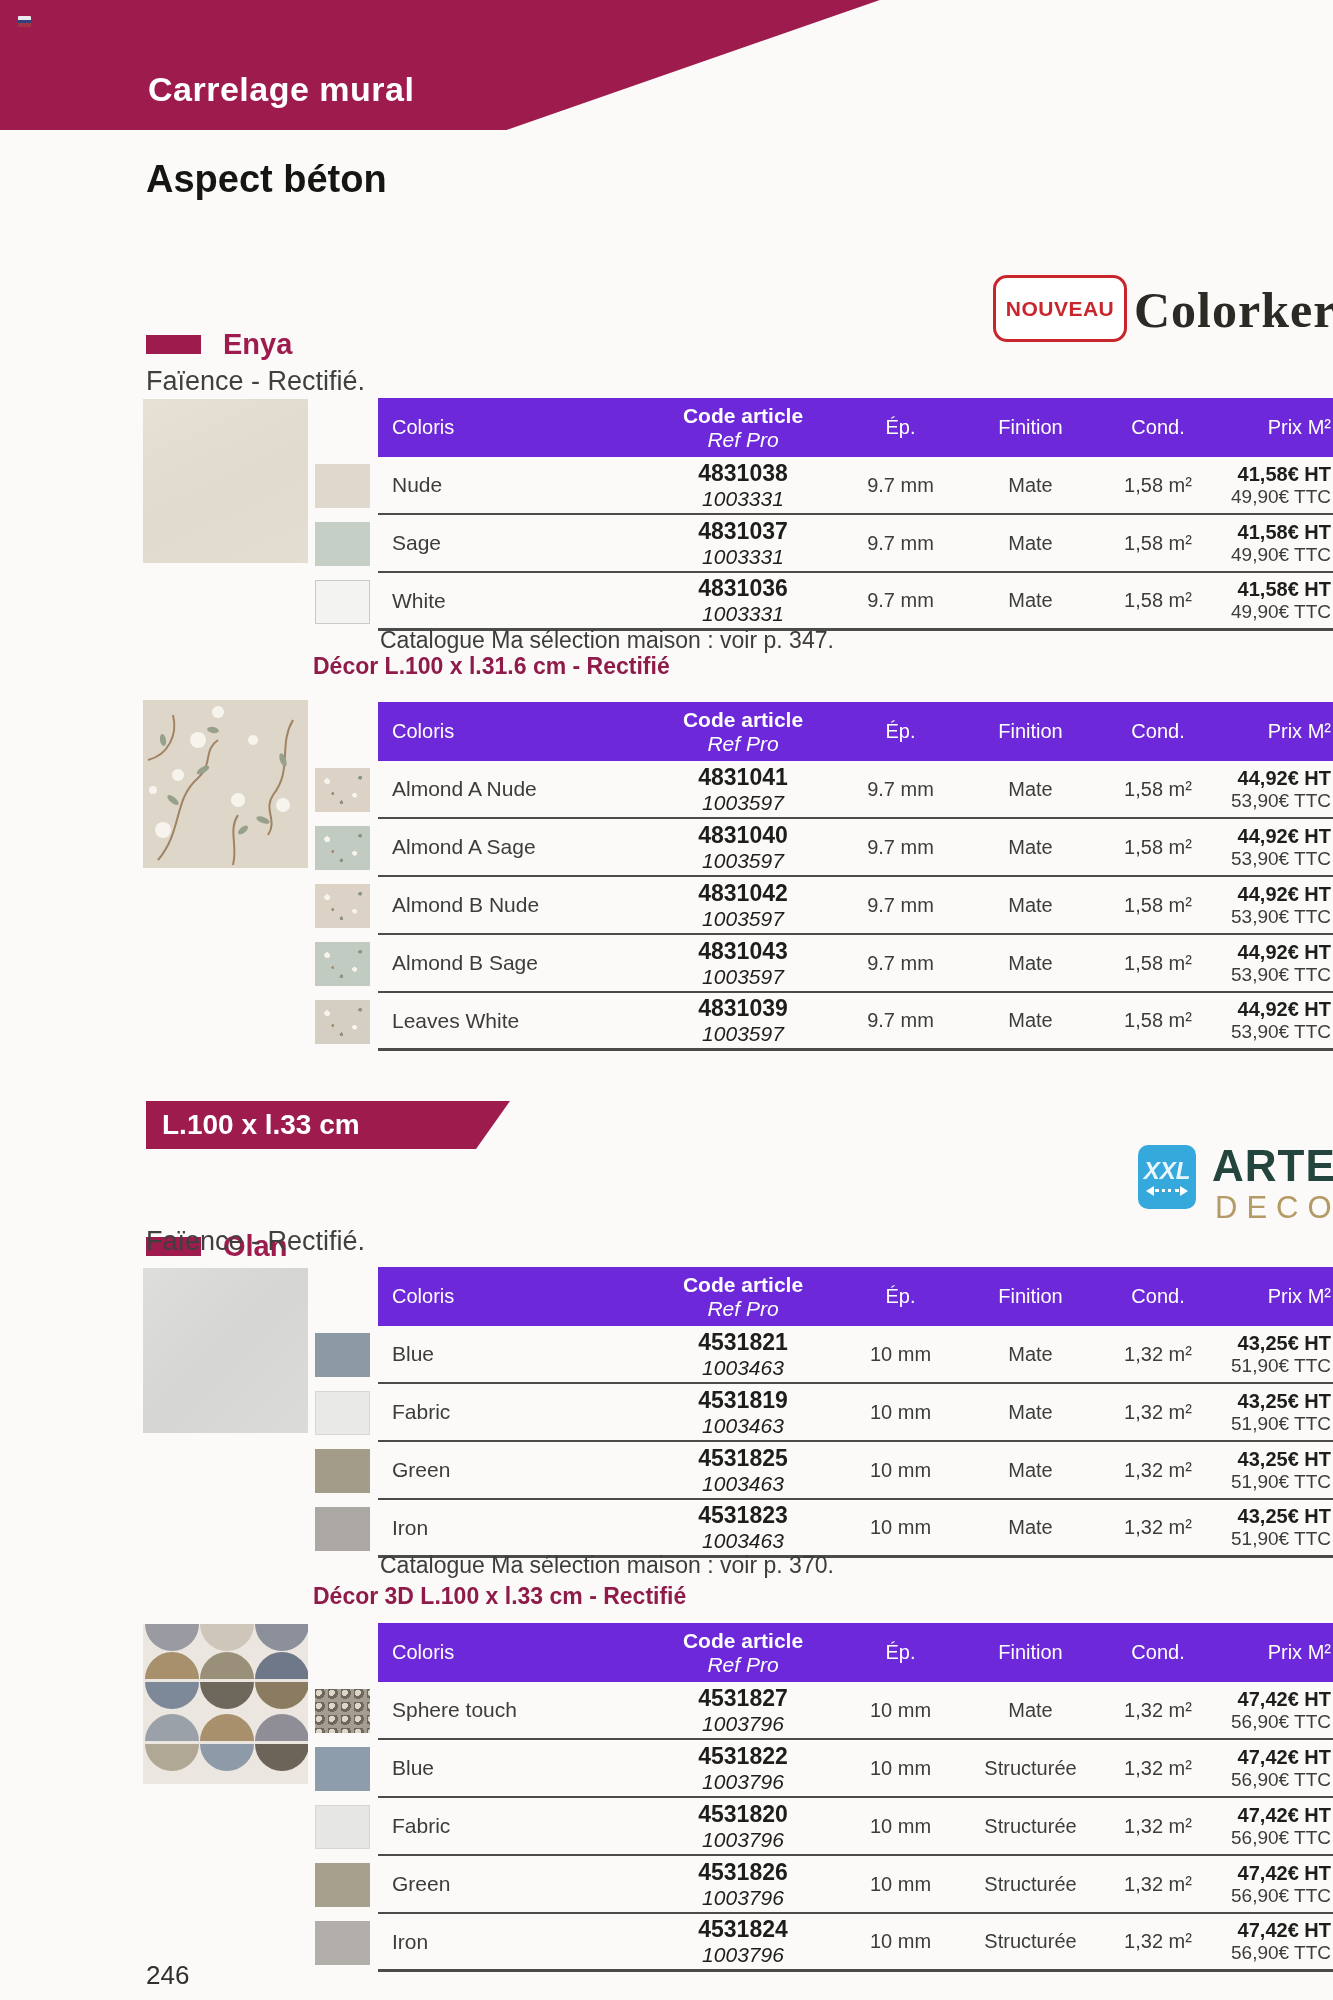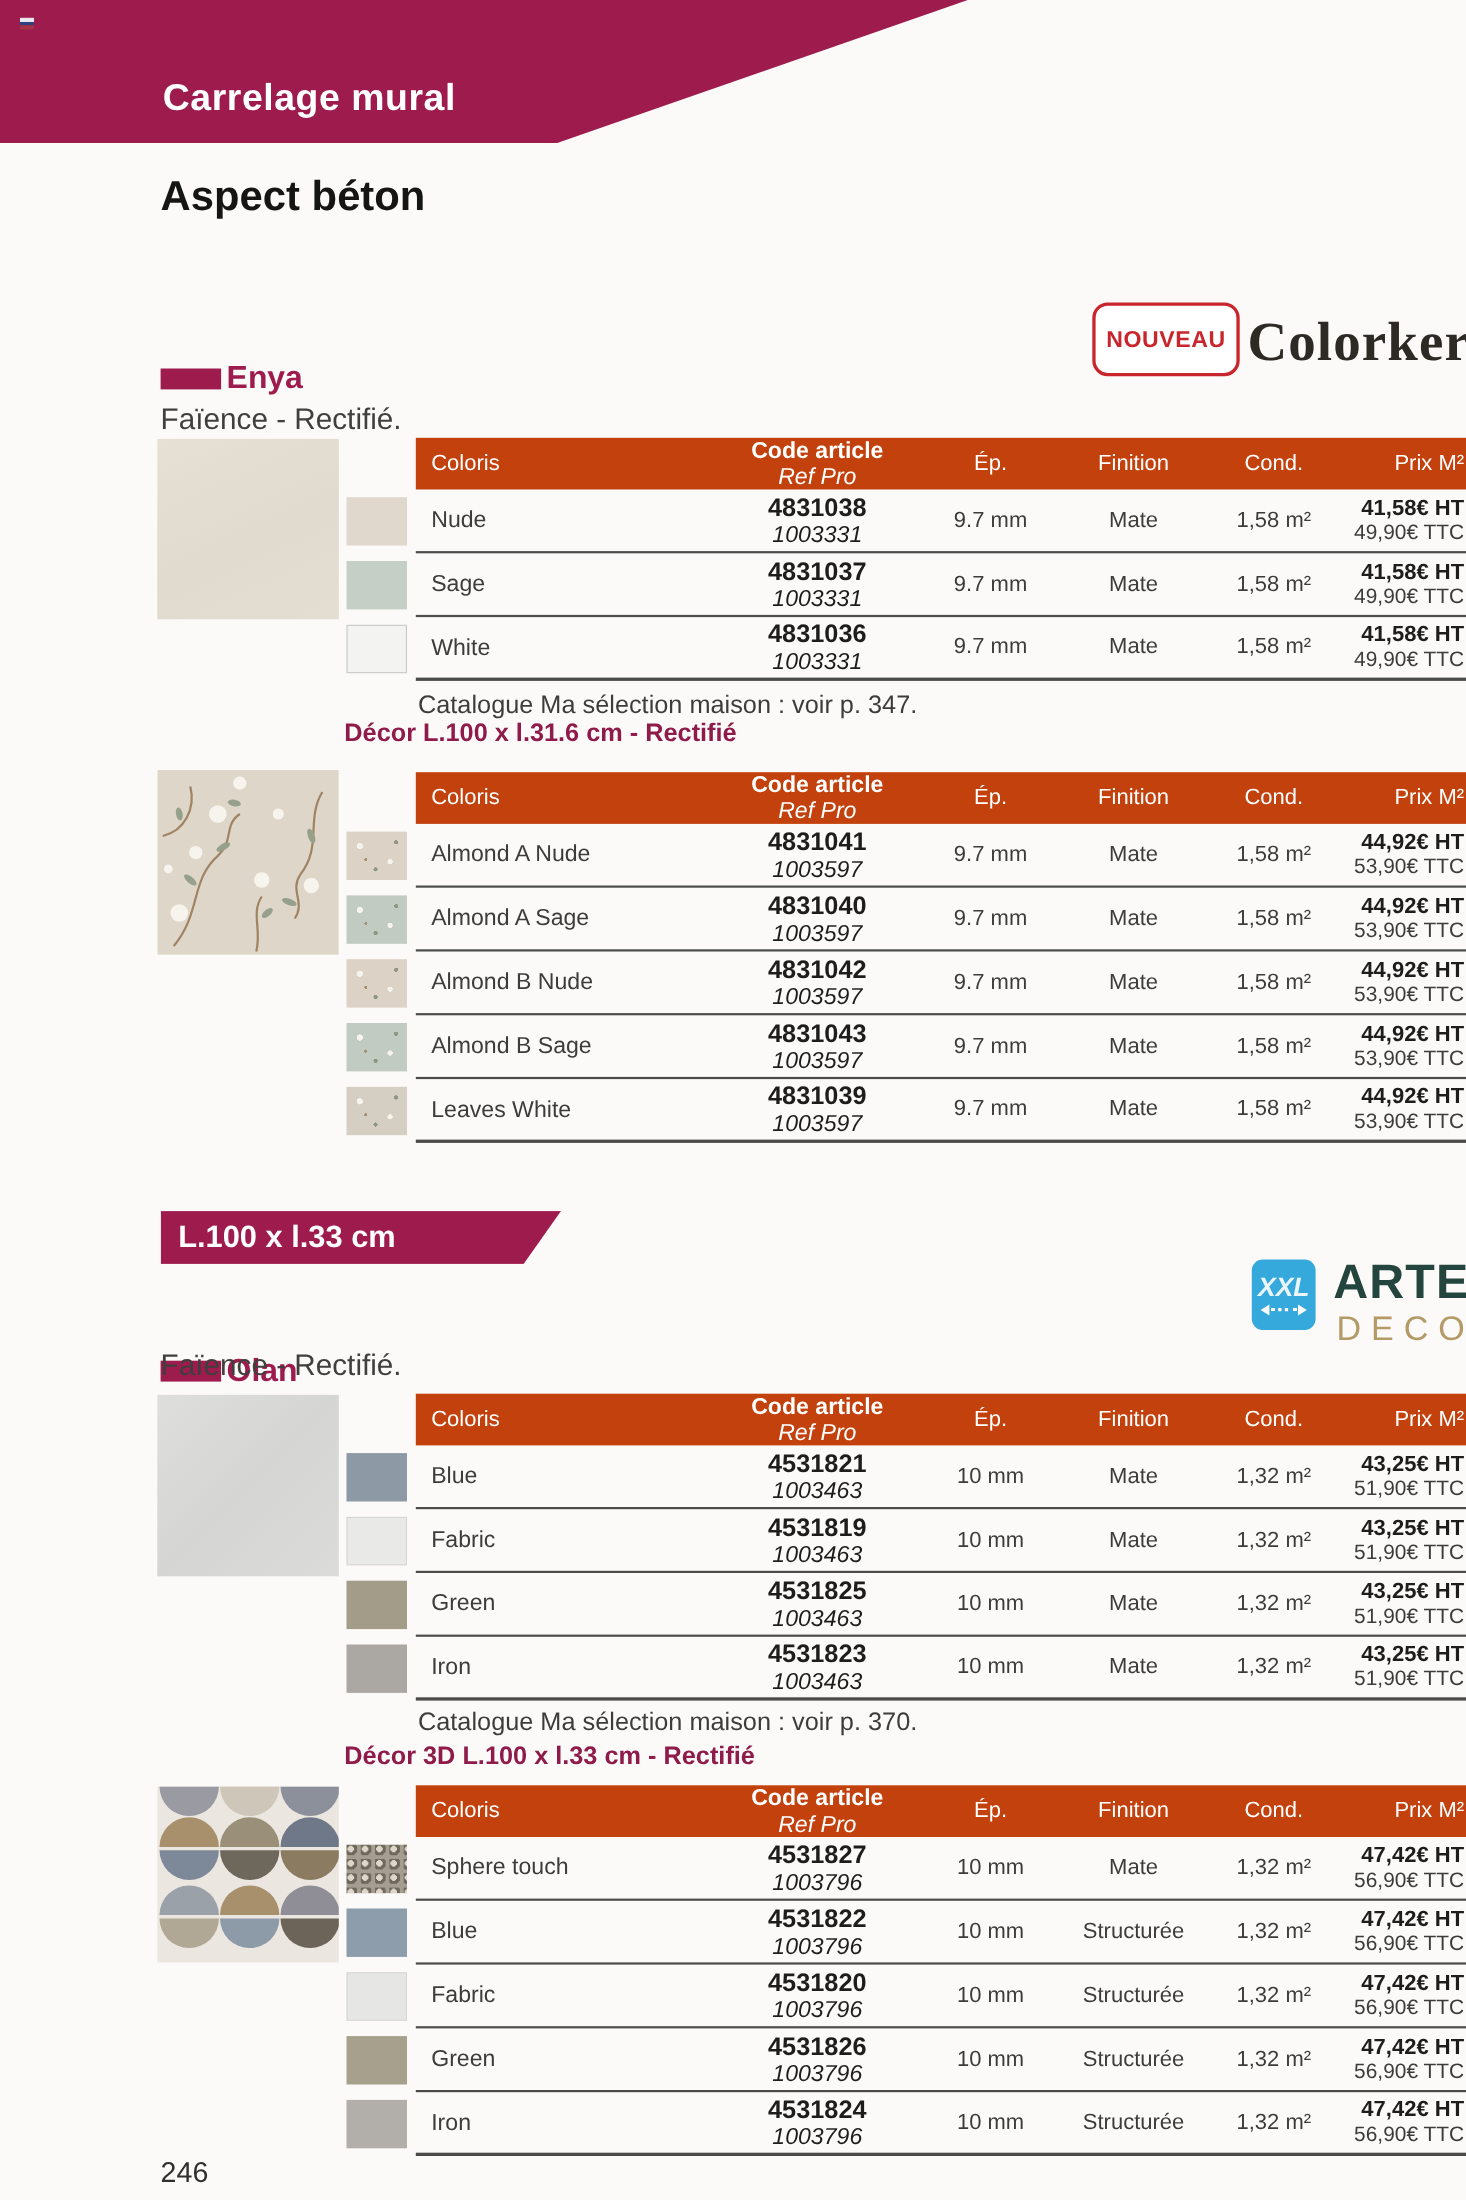--- a/index.html
+++ b/index.html
@@ -35,42 +35,42 @@
            display:flex;flex-direction:column;align-items:center;justify-content:center;gap:3px;}
   .xxl-text{color:#eaf6fd;font-weight:bold;font-style:italic;font-size:24px;line-height:1;}
   .xxl-arrow{display:flex;align-items:center;}
   .tri-l{width:0;height:0;border-top:5px solid transparent;border-bottom:5px solid transparent;border-right:8px solid #fff;}
   .tri-r{width:0;height:0;border-top:5px solid transparent;border-bottom:5px solid transparent;border-left:8px solid #fff;}
   .arrow-dash{width:24px;border-top:3px dotted #fff;margin:0 1px;}
   .arte{position:absolute;left:1212px;top:1141px;font-size:44px;font-weight:bold;color:#24453d;letter-spacing:1px;white-space:nowrap;}
   .deco{position:absolute;left:1215px;top:1190px;font-size:31px;color:#b49a66;letter-spacing:9px;white-space:nowrap;}
 
   
-  .product-label{position:absolute;display:flex;align-items:center;gap:5px;}
+  .product-label{position:absolute;display:flex;align-items:center;gap:22px;}
   .bullet{width:55px;height:19px;background:#9e1b4e;}
   .product-name{font-size:29px;font-weight:bold;color:#9e1b4e;}
   #enya-label{left:146px;top:328px;}
   #olan-label{left:146px;top:1230px;}
   .subtitle{position:absolute;left:146px;font-size:27px;color:#3f3f3d;}
   #enya-sub{top:366px;}
   #olan-sub{top:1226px;}
 
   
   .tile-img{position:absolute;left:143px;width:165px;}
   #enya-img{top:399px;height:164px;background:linear-gradient(155deg,#e6e0d5 0%,#e1dace 55%,#e4ddd2 100%);}
   #olan-img{top:1268px;height:165px;background:linear-gradient(135deg,#dededd 0%,#d5d5d3 50%,#dbdbd9 100%);}
   #decor-floral-img{top:700px;height:168px;}
   #decor3d-img{top:1624px;height:160px;background:#ebe7e0;overflow:hidden;}
   .hd{position:absolute;width:54px;height:27px;}
   .hd.ft{border-radius:0 0 27px 27px;}
   .hd.fb{border-radius:27px 27px 0 0;}
 
   
   .ptable{position:absolute;left:315px;width:1018px;}
-  .thead{margin-left:63px;height:47px;background:#c2410c;display:flex;align-items:center;color:#fff;}
+  .thead{margin-left:63px;height:59px;background:#6d28d9;display:flex;align-items:center;color:#fff;}
   .trow{display:flex;align-items:center;height:58px;}
   .swcell{width:63px;display:flex;}
   .swatch{width:55px;height:44px;}
   .cells{width:955px;height:100%;display:flex;align-items:center;border-bottom:2px solid #4b4b4b;box-sizing:border-box;}
   .trow:last-child .cells{border-bottom:3px solid #4b4b4b;}
   .col-coloris{width:270px;padding-left:14px;font-size:21px;color:#3c3c3b;box-sizing:border-box;}
   .col-code{width:190px;text-align:center;display:flex;flex-direction:column;justify-content:center;}
   .code-main{font-size:23px;font-weight:bold;}
   .code-ref{font-size:21px;font-style:italic;}
   .col-ep{width:125px;text-align:center;font-size:20px;color:#3c3c3b;}

